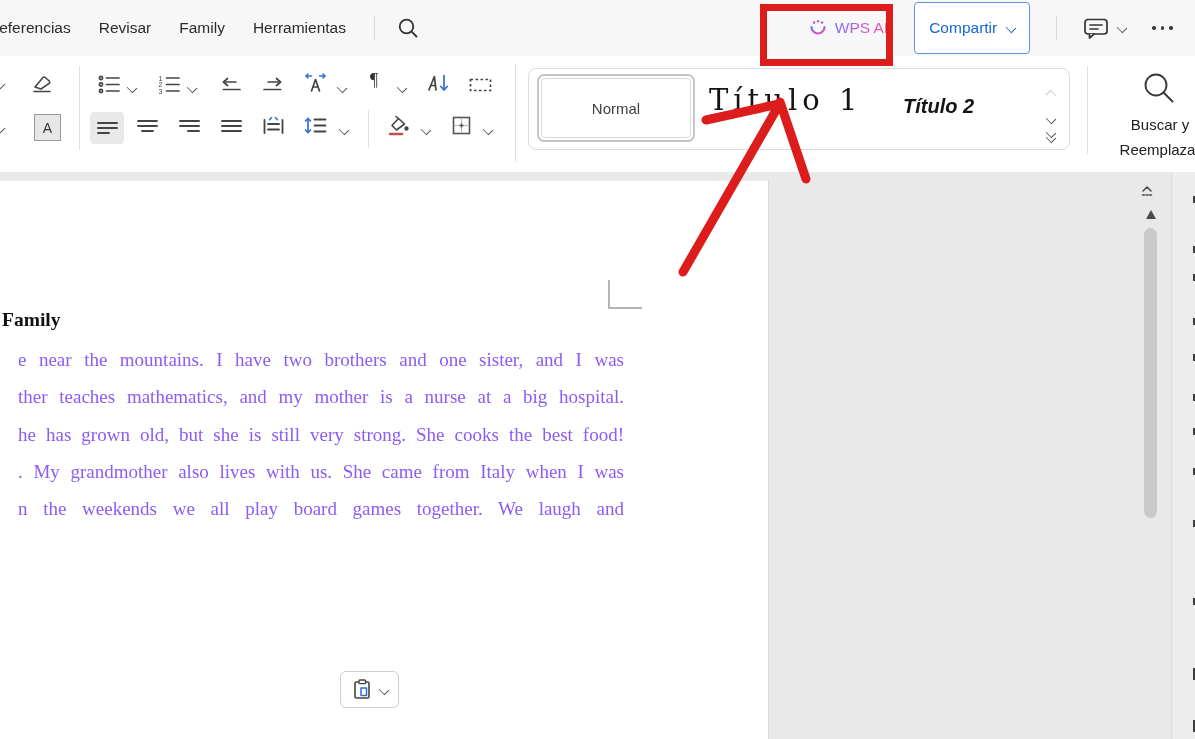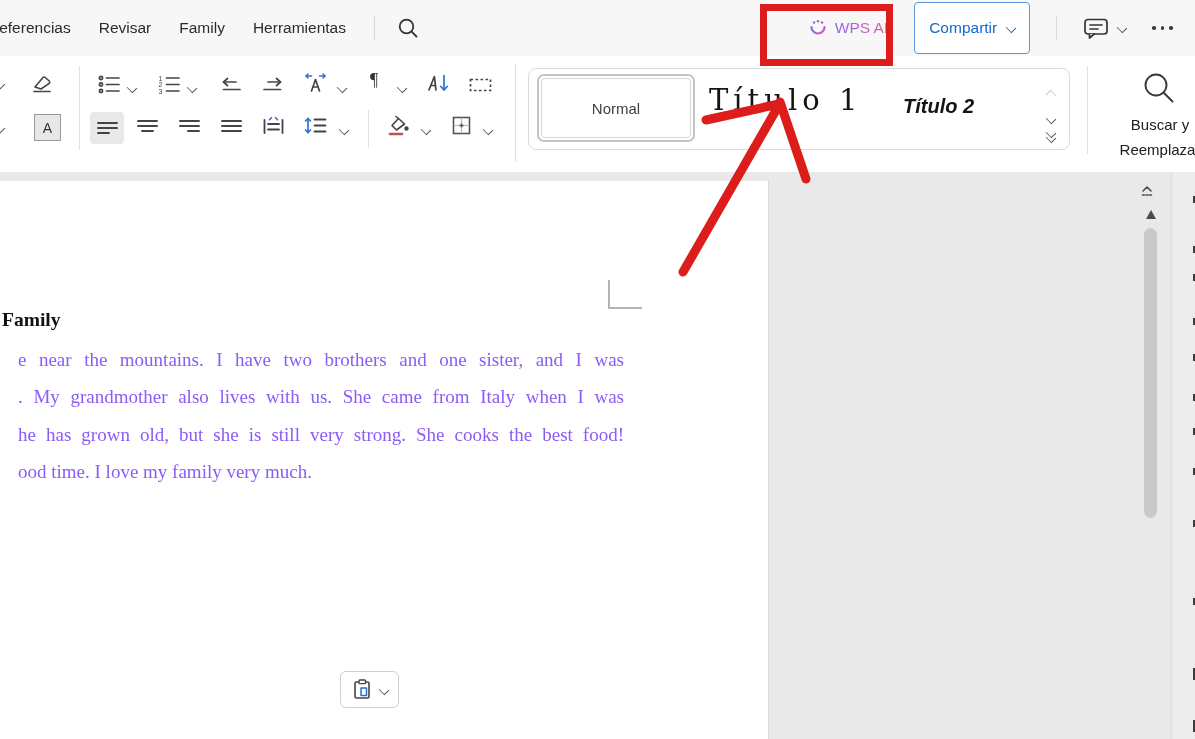--- a/index.html
+++ b/index.html
@@ -372,23 +372,24 @@
     <div class="find-label">Buscar y Reemplazar</div>
   </div>
 
   <div class="canvas">
     <div class="page">
       <div class="margin-mark-v"></div>
       <div class="margin-mark-h"></div>
       <div class="doc-heading">Family</div>
       <div class="doc-lines">
         <div class="doc-line">e near the mountains. I have two brothers and one sister, and I was</div>
+        <div class="doc-line">ther teaches mathematics, and my mother is a nurse at a big hospital.</div>
+        <div class="doc-line">he has grown old, but she is still very strong. She cooks the best food!</div>
         <div class="doc-line">. My grandmother also lives with us. She came from Italy when I was</div>
-        <div class="doc-line">he has grown old, but she is still very strong. She cooks the best food!</div>
-        <div class="doc-line last">ood time. I love my family very much.</div>
+        <div class="doc-line">n the weekends we all play board games together. We laugh and</div>
       </div>
       <div class="paste-btn">
         <svg class="ic" width="21" height="23" viewBox="0 0 21 23" fill="none" stroke-linejoin="round">
           <rect x="3" y="4" width="14" height="16" rx="1.5" stroke="#444" stroke-width="1.6"></rect>
           <rect x="7" y="2" width="6.5" height="3.6" rx="0.8" fill="#fff" stroke="#444" stroke-width="1.4"></rect>
           <rect x="9" y="10" width="5.5" height="7.5" stroke="#2e6fd6" stroke-width="1.5"></rect>
         </svg>
         <span class="chev"></span>
       </div>
     </div>

